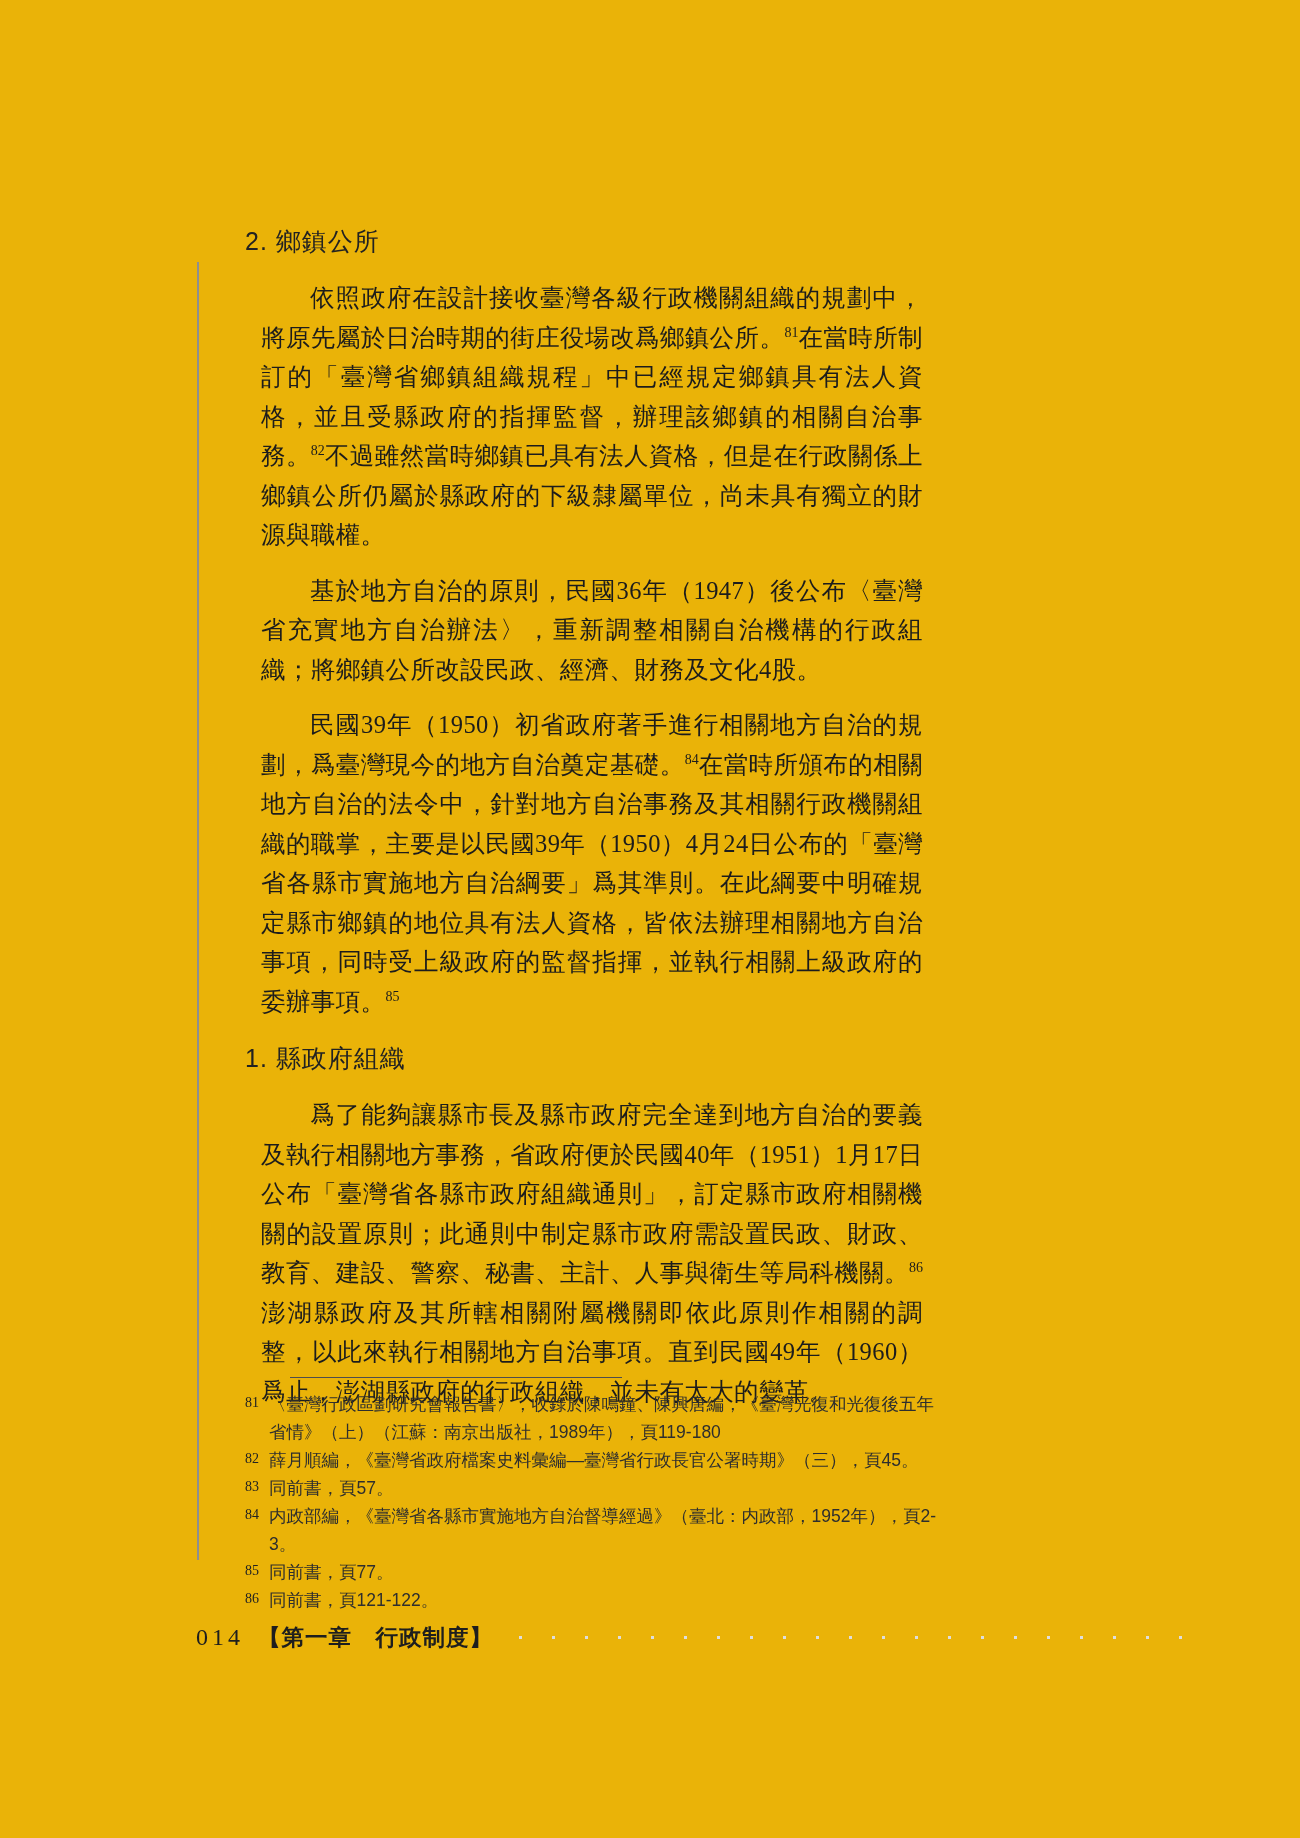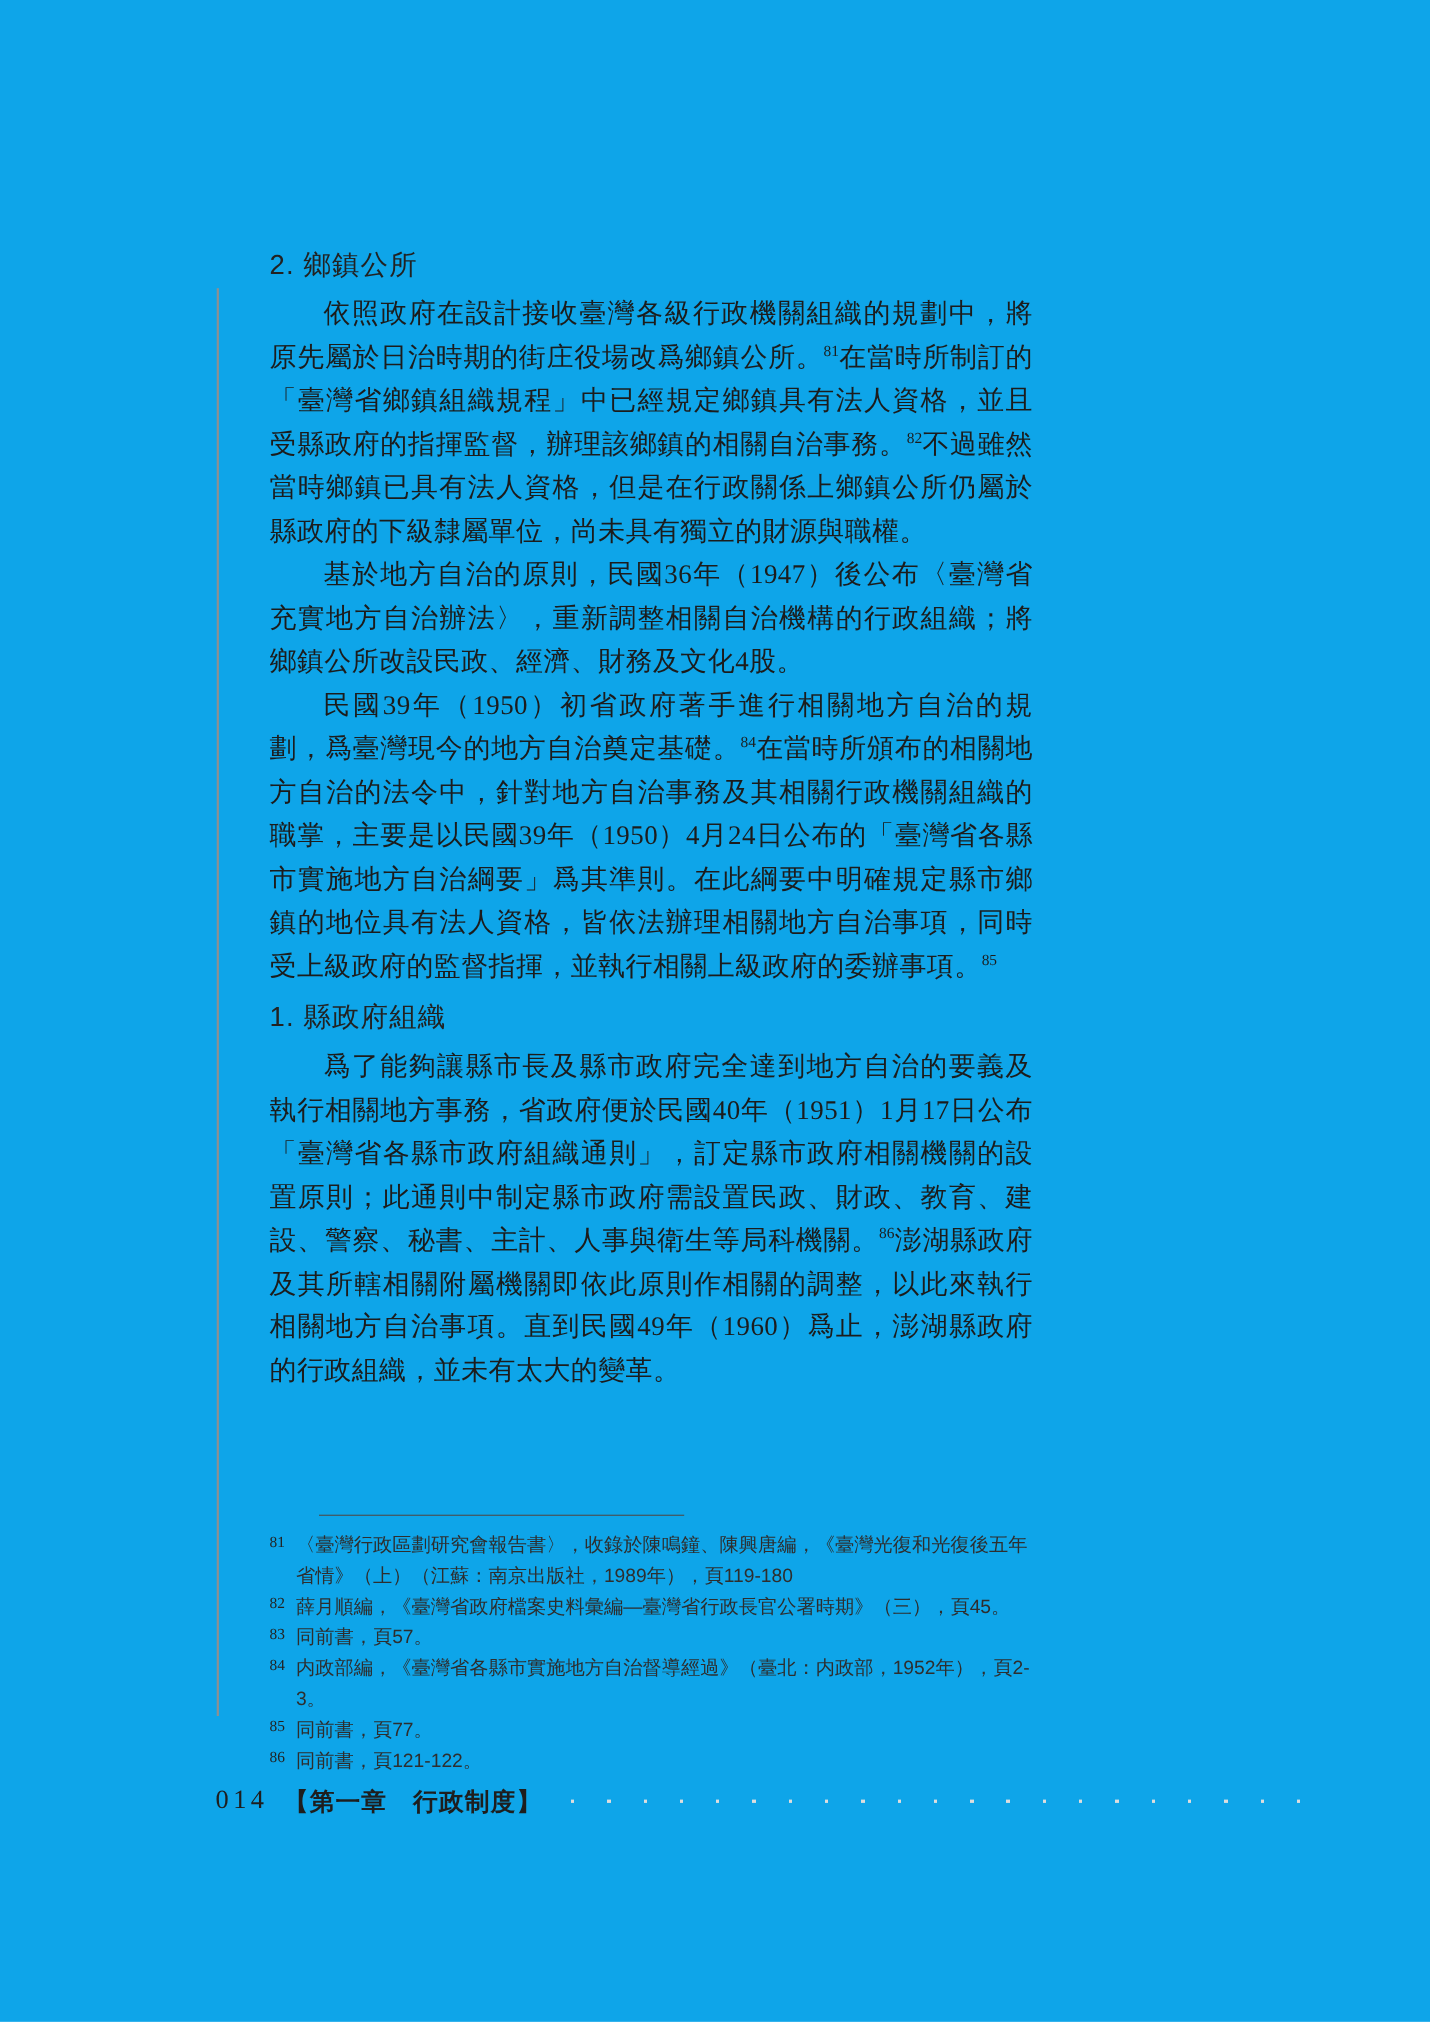--- a/index.html
+++ b/index.html
@@ -4,21 +4,21 @@
 <style>
   html, body { margin: 0; padding: 0; }
   body {
     width: 1300px; height: 1838px;
     background: #ffffff;
     font-family: "Liberation Serif", serif;
     position: relative;
   }
   .page {
     position: absolute; inset: 0;
-    background: #0ea5e9;
+    background: #eab308;
     overflow: hidden;
   }
   
   .vrule {
     position: absolute;
     left: 197px; top: 262px;
     width: 2px; height: 1298px;
     background: #8f8f8f;
   }
   .content {
@@ -38,21 +38,21 @@
   .subhead.gothic.spaced { margin-top: 6px; }
   .subhead.serifbold {
     font-family: "Liberation Serif", serif;
     font-weight: bold;
     font-size: 25px; line-height: 46px;
     letter-spacing: 1px;
     color: #111;
     margin: 0;
   }
   .body-p {
-    margin: 0;
+    margin: 16px;
     font-size: 24.5px;
     line-height: 39.5px;
     letter-spacing: 0.4px;
     text-align: justify;
     text-indent: 2em;
     color: #1c1c1c;
   }
   sup.fnref {
     font-family: "Liberation Serif", serif;
     font-size: 14px;

